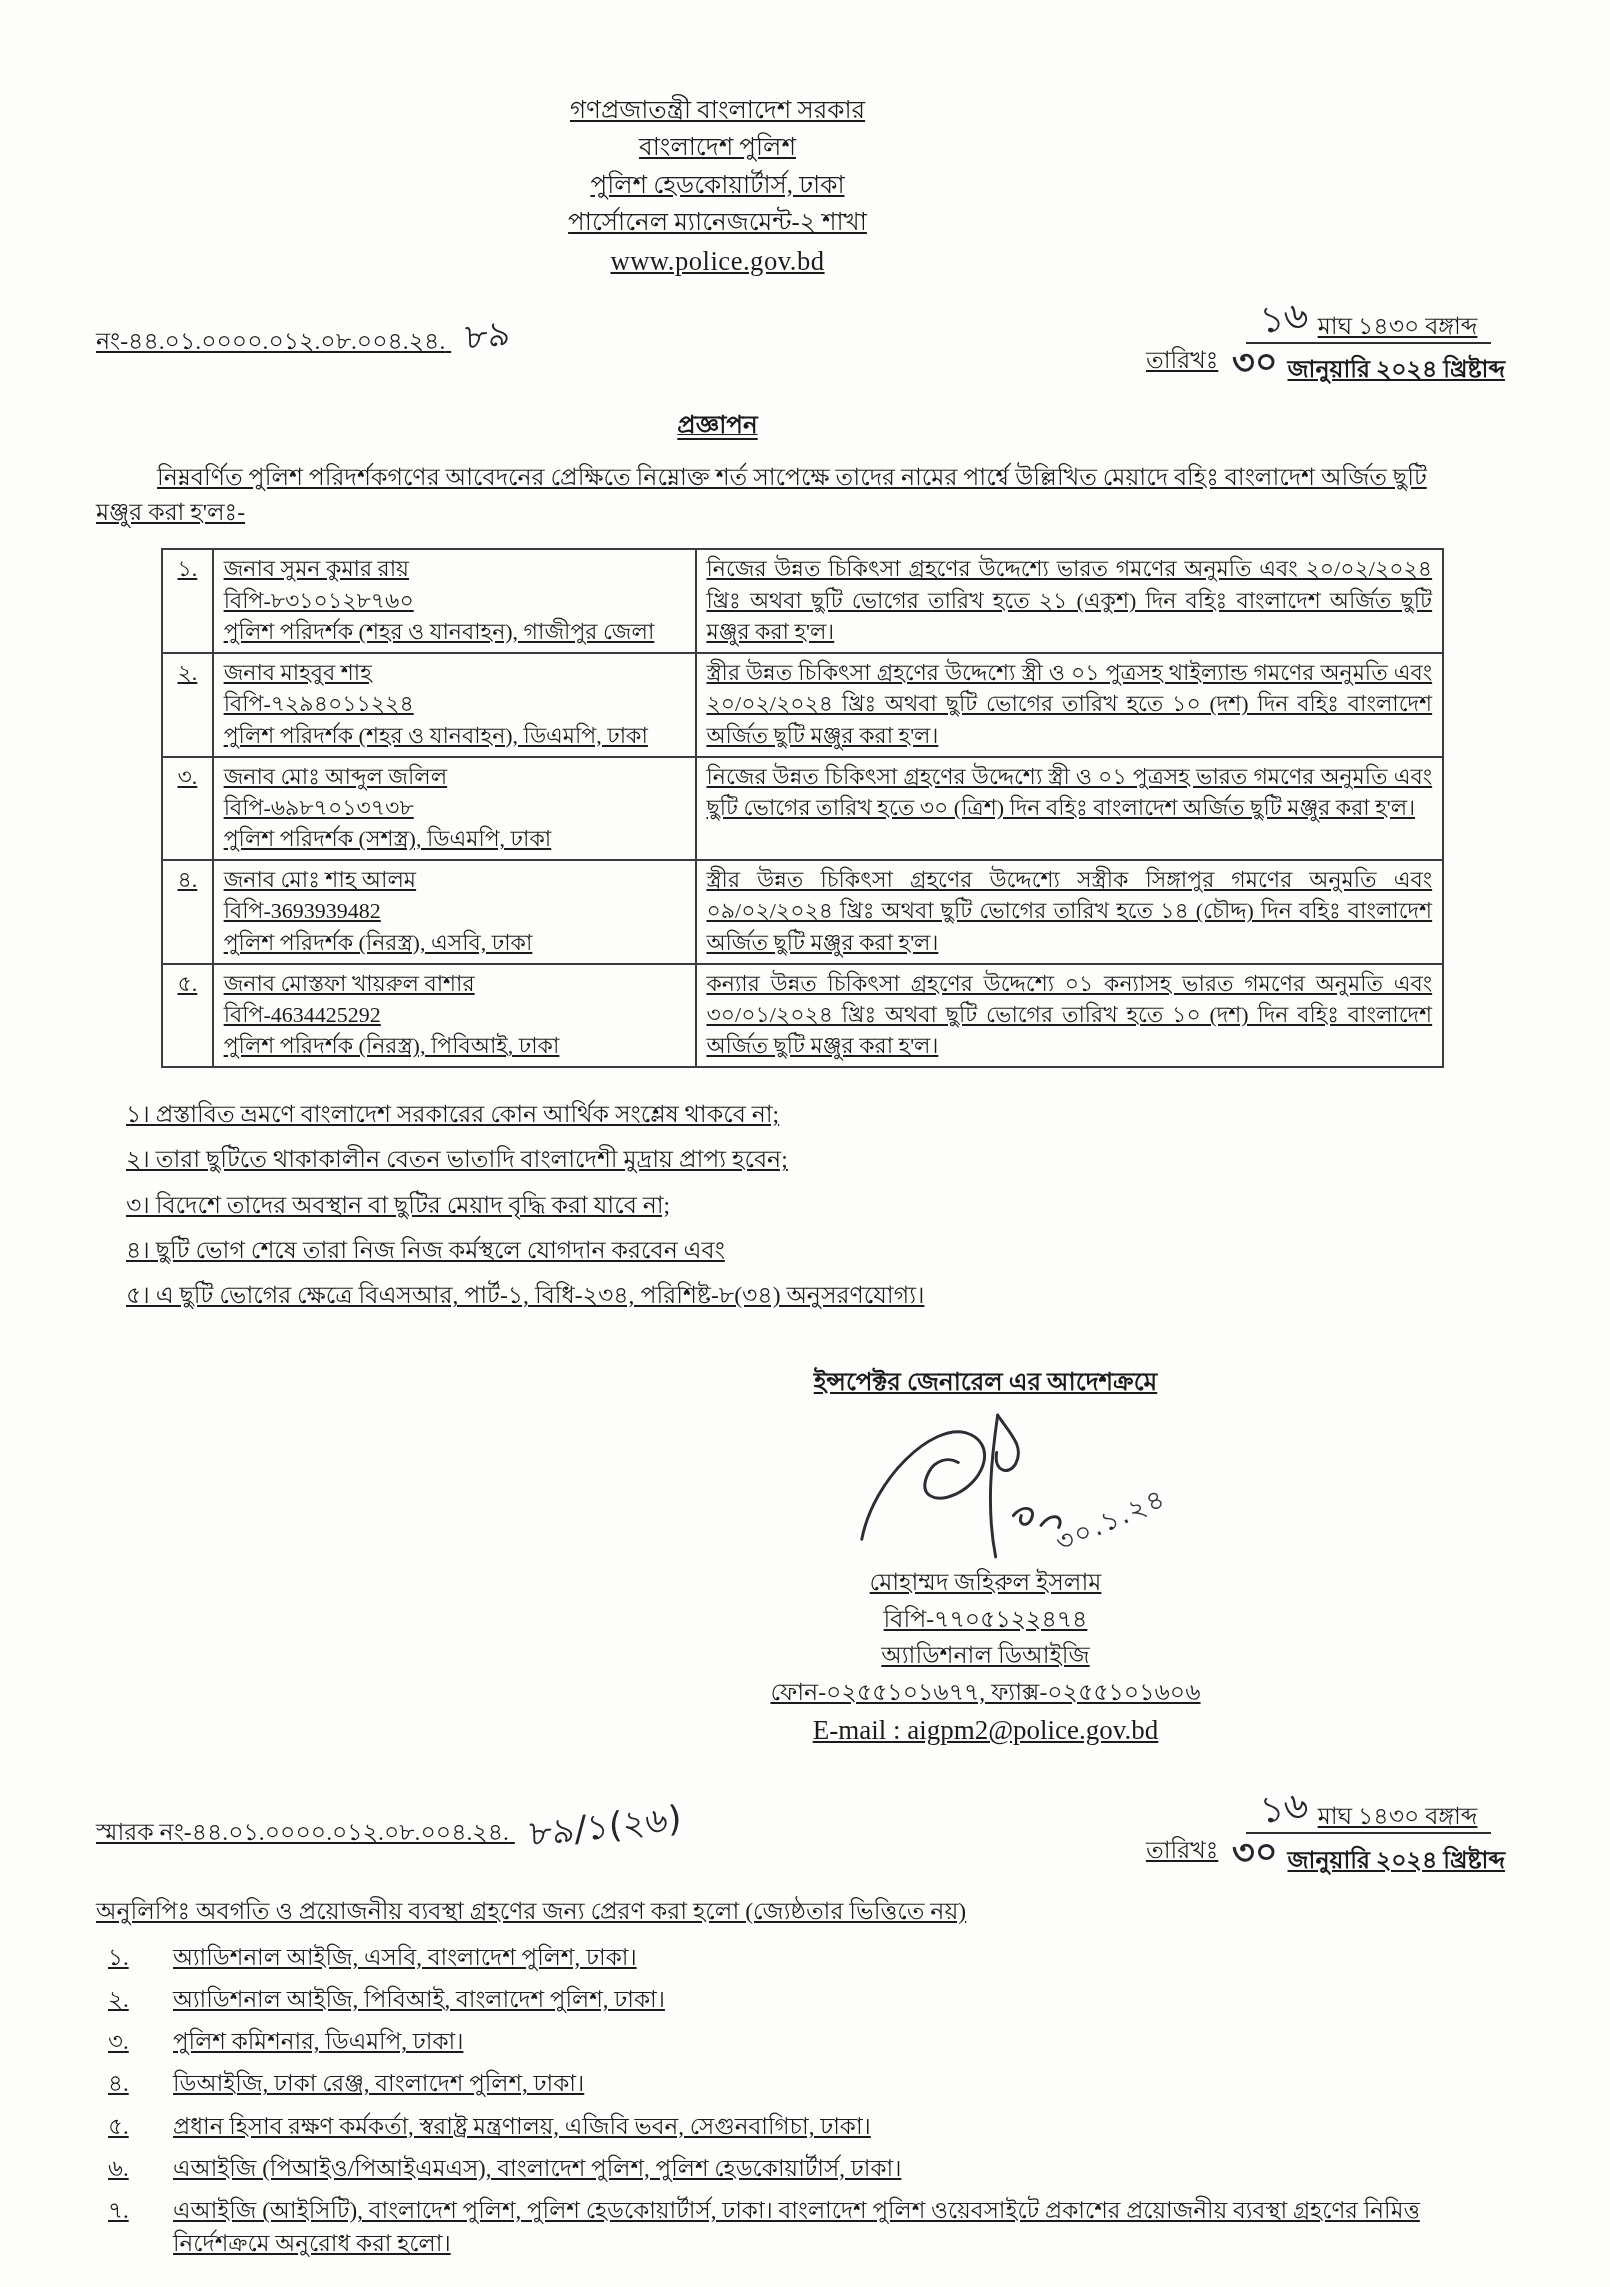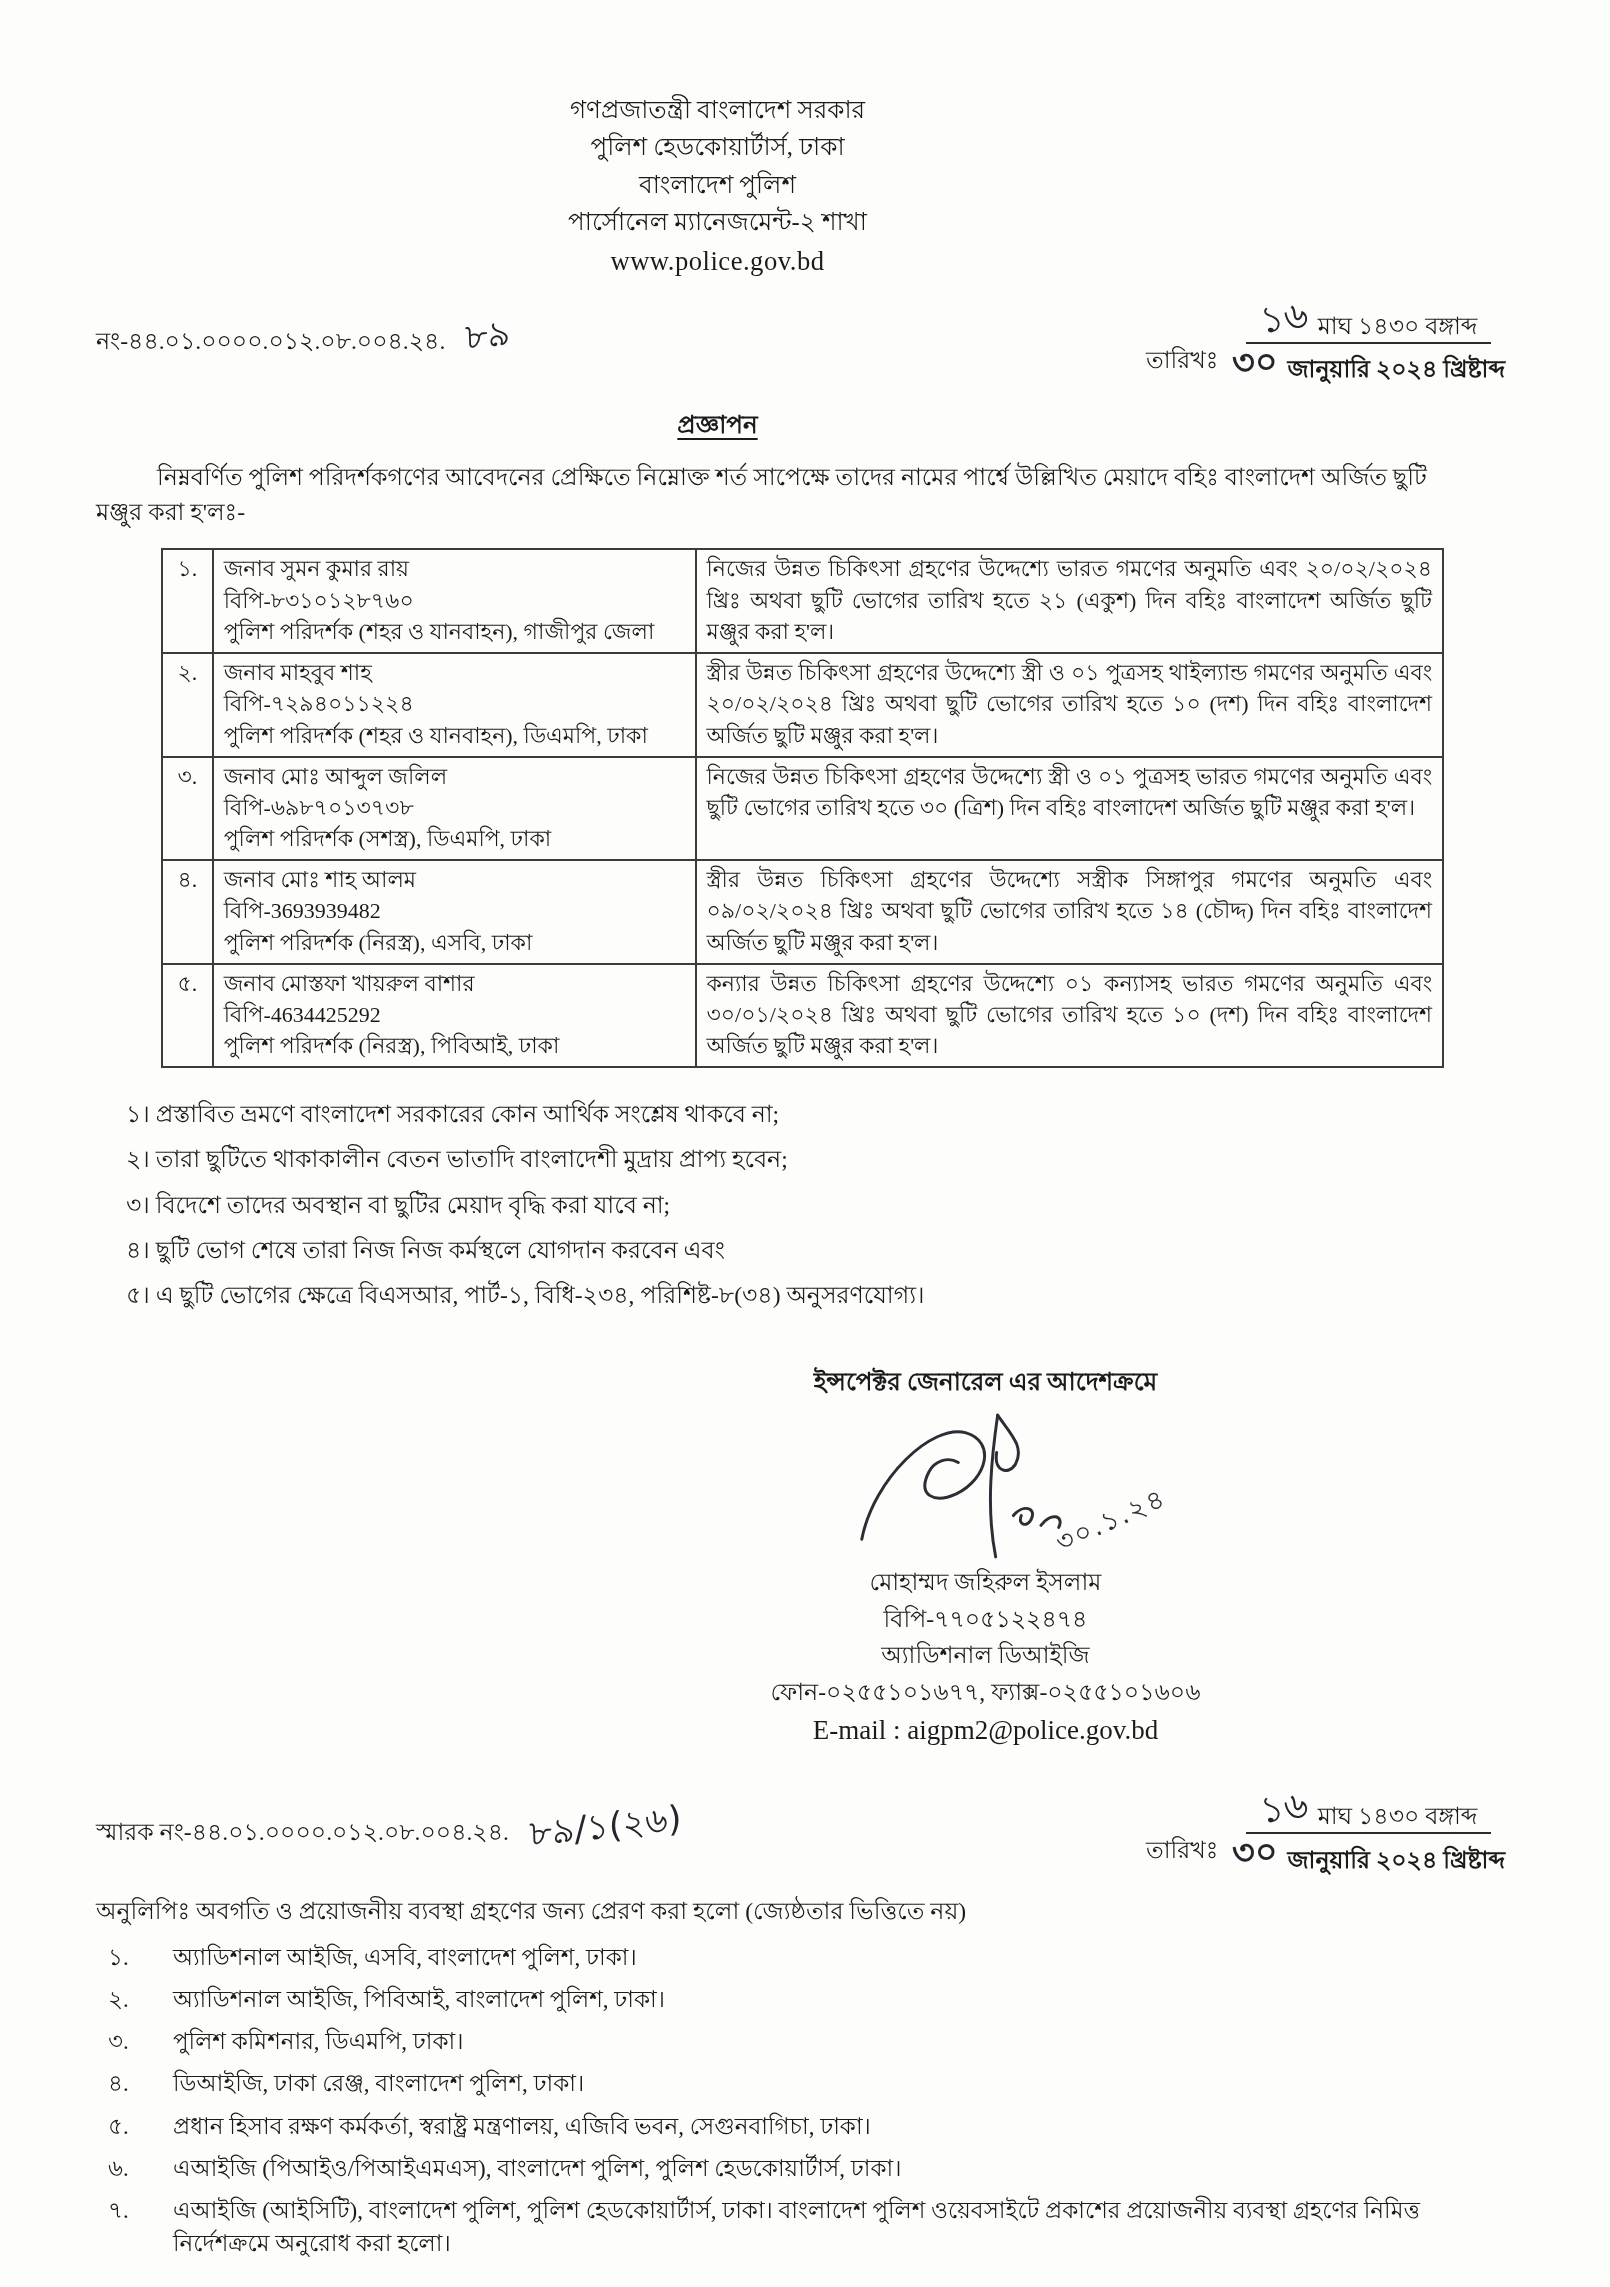--- a/index.html
+++ b/index.html
@@ -3,21 +3,21 @@
 <meta charset="utf-8">
 <style>
   html,body{margin:0;padding:0;}
   body{
     width:1611px;height:2287px;
     background:#fdfdfb;
     color:#1b1b1b;
     font-family:"Liberation Serif","DejaVu Serif",serif;
     -webkit-font-smoothing:antialiased;
   }
-  .doc{position:relative;width:1611px;height:2287px;overflow:hidden;}
+  .doc{position:relative;width:1611px;height:2287px;overflow:hidden;text-decoration:underline;}
 
   
   .doc-header{padding-top:91px;width:749px;margin-left:343px;text-align:center;
     font-size:24.6px;line-height:1.52;}
   .doc-header .site{font-size:26.6px;letter-spacing:0.5px;}
 
   
   .memo-row{display:flex;justify-content:space-between;align-items:flex-start;
     padding-left:96px;padding-right:106px;}
   .memo-row.first{margin-top:25.6px;}
@@ -78,22 +78,22 @@
   .dist-no{width:65px;flex:none;}
   .dist-text{flex:1;padding-right:9.9px;}
 </style>
 </head>
 <body>
 
 <div class="doc">
 
   <div class="doc-header">
     <div>গণপ্রজাতন্ত্রী বাংলাদেশ সরকার</div>
+    <div>বাংলাদেশ পুলিশ</div>
     <div>পুলিশ হেডকোয়ার্টার্স, ঢাকা</div>
-    <div>বাংলাদেশ পুলিশ</div>
     <div>পার্সোনেল ম্যানেজমেন্ট-২ শাখা</div>
     <div class="site">www.police.gov.bd</div>
   </div>
 
   <div class="memo-row first">
     <div class="memo-left">
       <span>নং-৪৪.০১.০০০০.০১২.০৮.০০৪.২৪.</span>
       <span class="handwritten">৮৯</span>
     </div>
     <div class="date-block">

